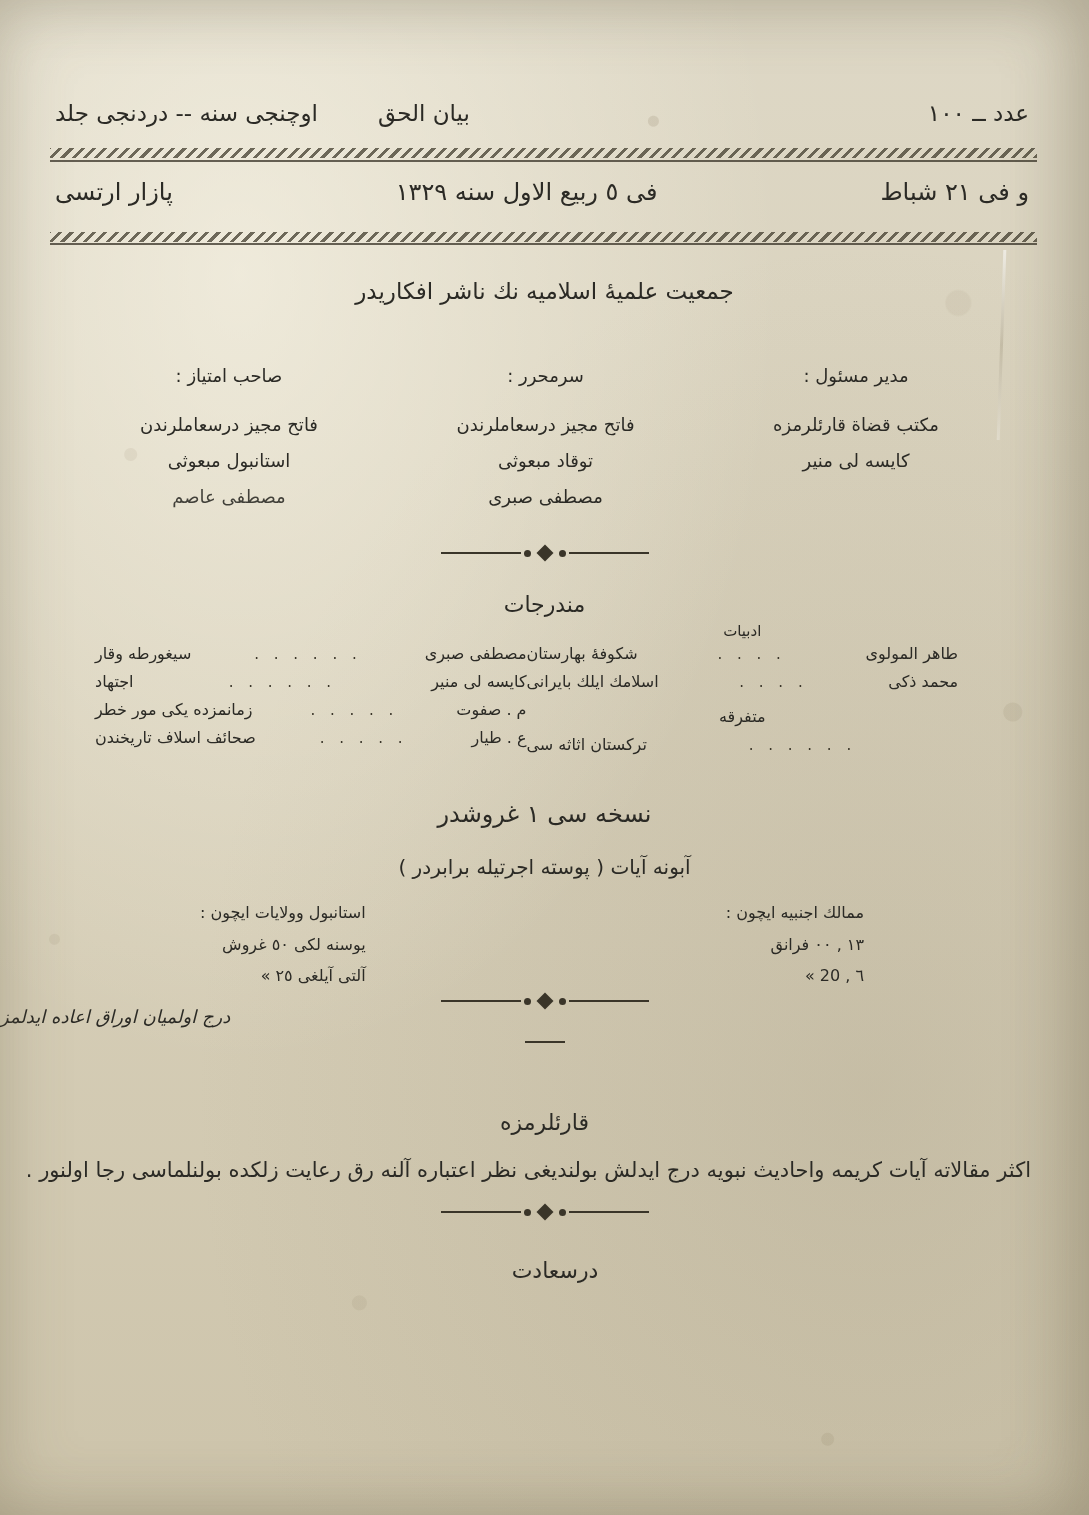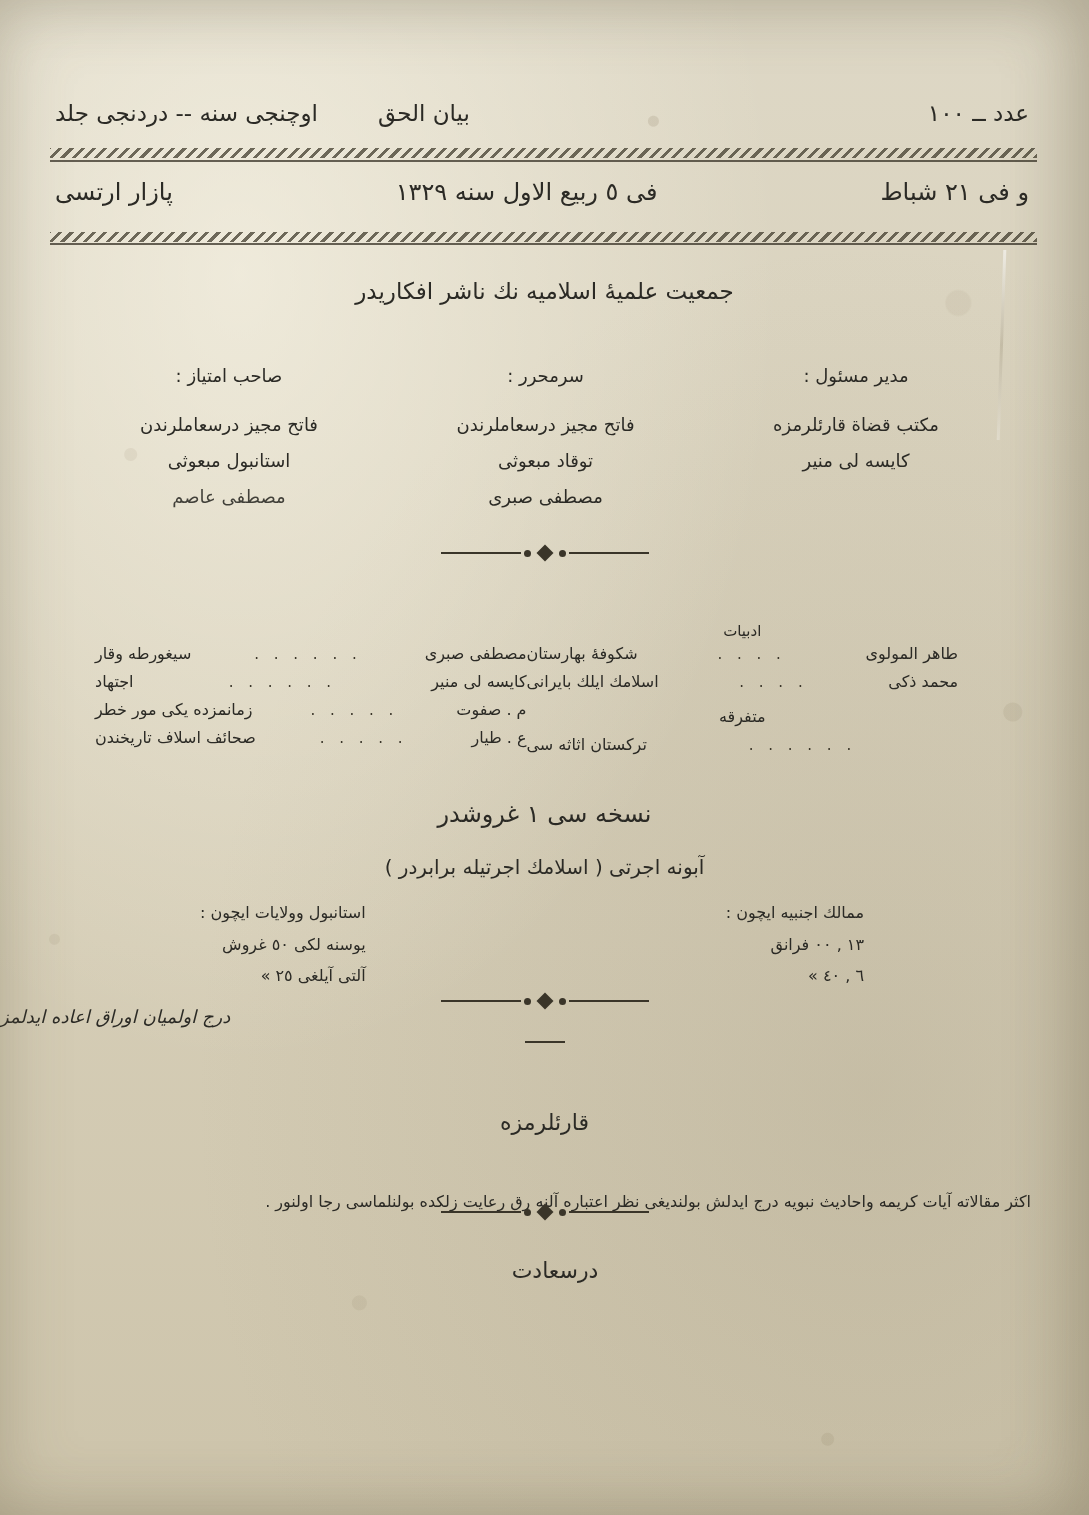--- a/index.html
+++ b/index.html
@@ -238,23 +238,22 @@
     top: 1110px;
     left: 0; right: 0;
     text-align: center;
     font-size: 22px;
   }
   .notice-body {
     position: absolute;
     top: 1158px;
     left: 60px; right: 58px;
     text-align: right;
-    font-size: 16px;
+    font-size: 21px;
     white-space: nowrap;
-    margin-top: 34px;
   }
 
   
   .imprint-city {
     position: absolute;
     top: 1258px;
     left: 0; right: 0;
     text-align: center;
     font-size: 22px;
     padding-left: 21px;
@@ -324,20 +323,21 @@
     </div>
 
     <div class="orn o1">
       <span class="bar"></span>
         <span class="dot"></span>
         <span class="dia"></span>
         <span class="dot"></span>
         <span class="bar"></span>
     </div>
 
+    <div class="contents-title">مندرجات</div>
 
     <div class="toc">
 
       <div class="tcol left-col">
         <div class="sub">ادبيات</div>
 
         <div class="row">
           <span class="a">طاهر المولوی</span>
           <span class="leader">. . . .</span>
           <span class="t">شكوفهٔ بهارستان</span>
@@ -384,27 +384,27 @@
           <span class="a">ع . طيار</span>
           <span class="leader">. . . . .</span>
           <span class="t">صحائف اسلاف تاريخندن</span>
         </div>
       </div>
 
     </div>
 
     <div class="price">نسخه سی ١ غروشدر</div>
 
-    <div class="sub-title">آبونه اجرتی ( اسلامك اجرتيله برابردر )</div>
+    <div class="sub-title">آبونه آيات ( پوسته اجرتيله برابردر )</div>
 
     <div class="sub-cols">
       <div class="scol">
         <div class="head">ممالك اجنبيه ايچون :</div>
         <div class="ln">١٣ , ٠٠ فرانق</div>
-        <div class="ln">٦ , ٤٠ »</div>
+        <div class="ln">٦ , 20 »</div>
       </div>
       <div class="scol">
         <div class="head">استانبول وولايات ايچون :</div>
         <div class="ln">يوسنه لكی ٥٠ غروش</div>
         <div class="ln">آلتی آيلغی ٢٥ »</div>
       </div>
     </div>
 
     <div class="orn o2">
       <span class="bar"></span>

